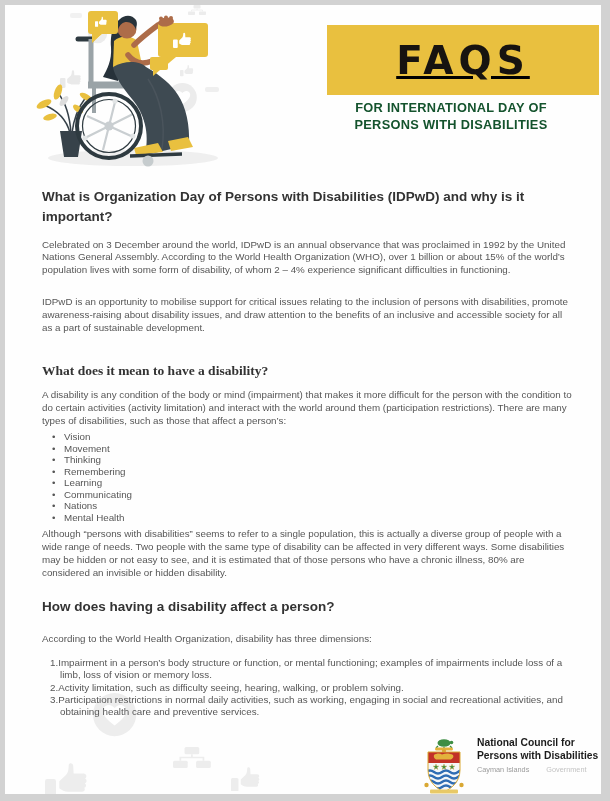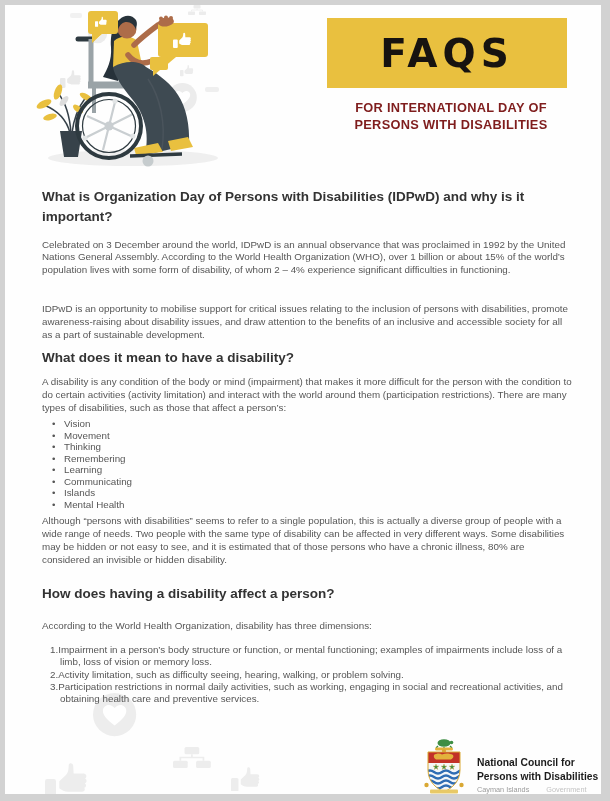--- a/index.html
+++ b/index.html
@@ -7,50 +7,50 @@
     width:610px;height:801px;position:relative;overflow:hidden;
     background:#D2D2D2;
     font-family:"Liberation Sans", sans-serif;
   }
   .page{
     position:absolute;left:5px;top:5px;width:596px;height:789px;
     background:#FEFEFE;overflow:hidden;
   }
   
   .banner{
-    position:absolute;left:322px;top:13px;width:240px;height:70px;
-    background:#E9C03F;display:flex;align-items:center;justify-content:center;
+    position:absolute;left:322px;top:20px;width:272px;height:70px;
+    background:#E9C03F;display:flex;align-items:center;justify-content:center;text-decoration:underline;
   }
   .banner-title{
     font-size:39px;font-weight:800;color:#171310;letter-spacing:5px;
     font-family:"DejaVu Sans","Liberation Sans",sans-serif;
   }
   .banner-sub{
     position:absolute;left:322px;top:95px;width:248px;text-align:center;
-    font-size:12.8px;font-weight:bold;color:#7f1d1d;line-height:16.5px;letter-spacing:0.3px;
+    font-size:12.8px;font-weight:bold;color:#14532d;line-height:16.5px;letter-spacing:0.3px;
   }
   
   .content{position:absolute;left:37px;top:182px;width:532px;z-index:2;}
   .h{font-size:13.5px;font-weight:bold;color:#333333;line-height:1.5;margin:0;}
   .p{font-size:9.8px;color:#565656;line-height:1.32;margin:0;}
-  .mt-p1{margin-top:11px;} .mt-p2{margin-top:26px;}
-  .mt-h2{margin-top:6px;} .mt-p3{margin-top:8px;}
+  .mt-p1{margin-top:11px;} .mt-p2{margin-top:19px;}
+  .mt-h2{margin-top:26px;font-family:Liberation Serif, serif;} .mt-p3{margin-top:8px;}
   .mt-p4{margin-top:5px;}  .mt-h3{margin-top:17px;} .mt-p5{margin-top:16px;}
   ul.blist{list-style:none;margin:3px 0 0 0;padding:0 0 0 10px;}
   ul.blist li{
     font-size:9.8px;color:#565656;line-height:11.5px;
     padding-left:12px;position:relative;
   }
   ul.blist li::before{content:"•";position:absolute;left:0;top:0;color:#565656;}
   .nlist{margin:11px 0 0 8px;}
   .oli{font-size:9.8px;color:#565656;line-height:12.3px;padding-left:10px;text-indent:-10px;}
   .oli .num{display:inline;}
   
   .footer-logo{
-    position:absolute;left:415px;top:731px;display:flex;align-items:flex-end;gap:9px;z-index:2;
+    position:absolute;left:415px;top:731px;display:flex;align-items:flex-start;gap:9px;z-index:2;
   }
   .org{font-size:10.3px;font-weight:bold;color:#1B1B1B;line-height:1.3;}
   .gov{font-size:7.3px;color:#9B9B9B;margin-top:2px;}
   .gov .word2{color:#C3C3C3;margin-left:17px;}
   
   .wm{position:absolute;z-index:1;}
   .illus{position:absolute;left:25px;top:0px;z-index:1;}
   .defs-holder{position:absolute;width:0;height:0;overflow:hidden;}
 </style>
 </head>
@@ -188,21 +188,21 @@
 
     <div class="h mt-h2">What does it mean to have a disability?</div>
     <p class="p mt-p3">A disability is any condition of the body or mind (impairment) that makes it more difficult for the person with the condition to do certain activities (activity limitation) and interact with the world around them (participation restrictions). There are many types of disabilities, such as those that affect a person’s:</p>
     <ul class="blist">
       <li>Vision</li>
       <li>Movement</li>
       <li>Thinking</li>
       <li>Remembering</li>
       <li>Learning</li>
       <li>Communicating</li>
-      <li>Islands</li>
+      <li>Nations</li>
       <li>Mental Health</li>
     </ul>
     <p class="p mt-p4">Although “persons with disabilities” seems to refer to a single population, this is actually a diverse group of people with a wide range of needs. Two people with the same type of disability can be affected in very different ways. Some disabilities may be hidden or not easy to see, and it is estimated that of those persons who have a chronic illness, 80% are considered an invisible or hidden disability.</p>
 
     <div class="h mt-h3">How does having a disability affect a person?</div>
     <p class="p mt-p5">According to the World Health Organization, disability has three dimensions:</p>
     <div class="nlist">
       <div class="oli"><span class="num">1.</span><span>Impairment in a person’s body structure or function, or mental functioning; examples of impairments include loss of a limb, loss of vision or memory loss.</span></div>
       <div class="oli"><span class="num">2.</span><span>Activity limitation, such as difficulty seeing, hearing, walking, or problem solving.</span></div>
       <div class="oli"><span class="num">3.</span><span>Participation restrictions in normal daily activities, such as working, engaging in social and recreational activities, and obtaining health care and preventive services.</span></div>

